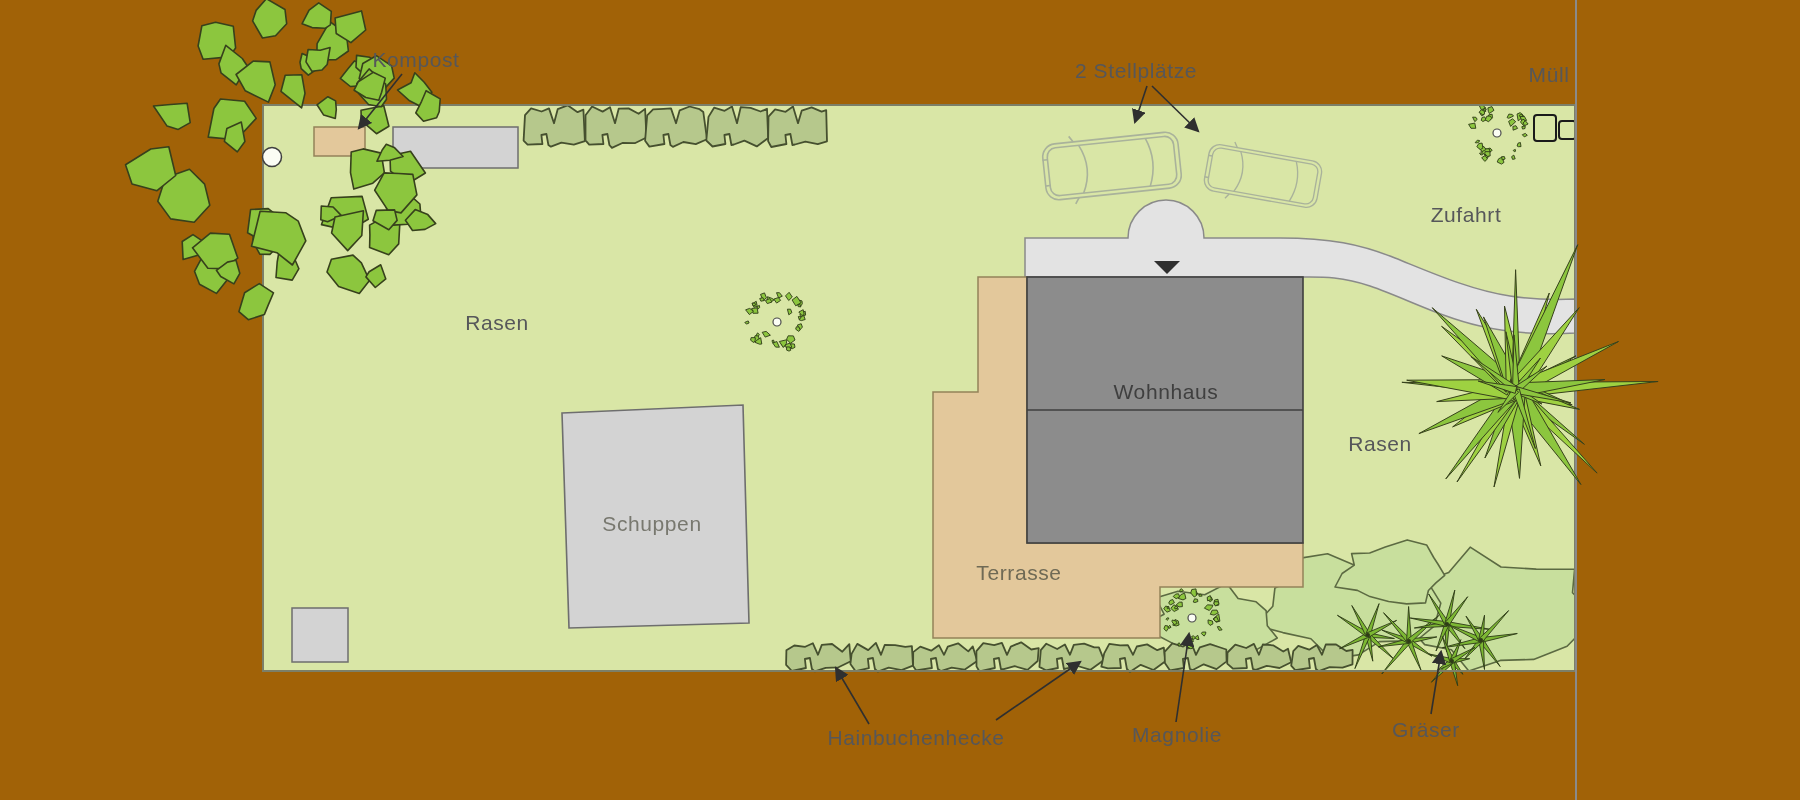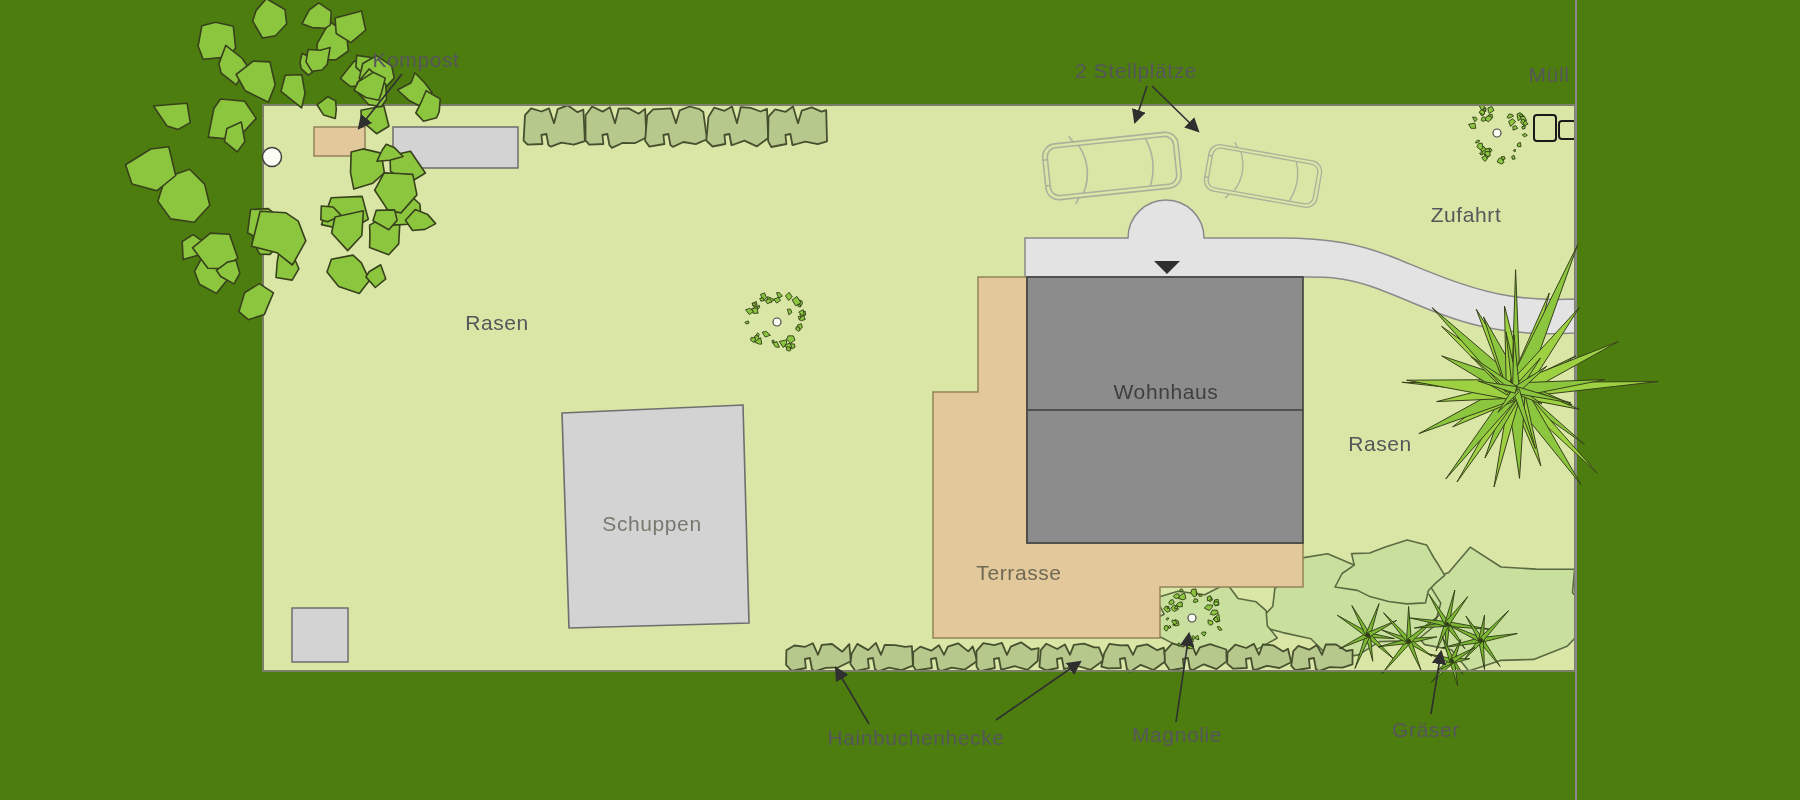--- a/index.html
+++ b/index.html
@@ -1,16 +1,16 @@
 <!DOCTYPE html>
 <html><head>
 <meta charset="utf-8">
 <style>
   html,body{margin:0;padding:0;background:#ffffff;}
-  .stage{position:relative;width:1800px;height:800px;background:#4d7c0f;overflow:hidden;}
+  .stage{position:relative;width:1800px;height:800px;background:#a16207;overflow:hidden;}
   svg{display:block;}
   .lbl{font-family:"Liberation Sans",sans-serif;font-weight:300;font-size:21px;letter-spacing:.6px;}
   .arrow-line{fill:none;stroke-width:1.6px;}
 </style>
 </head>
 <body>
 
 <div class="stage">
 <svg id="plan-svg" width="1800" height="800" viewBox="0 0 1800 800">
   <defs>

